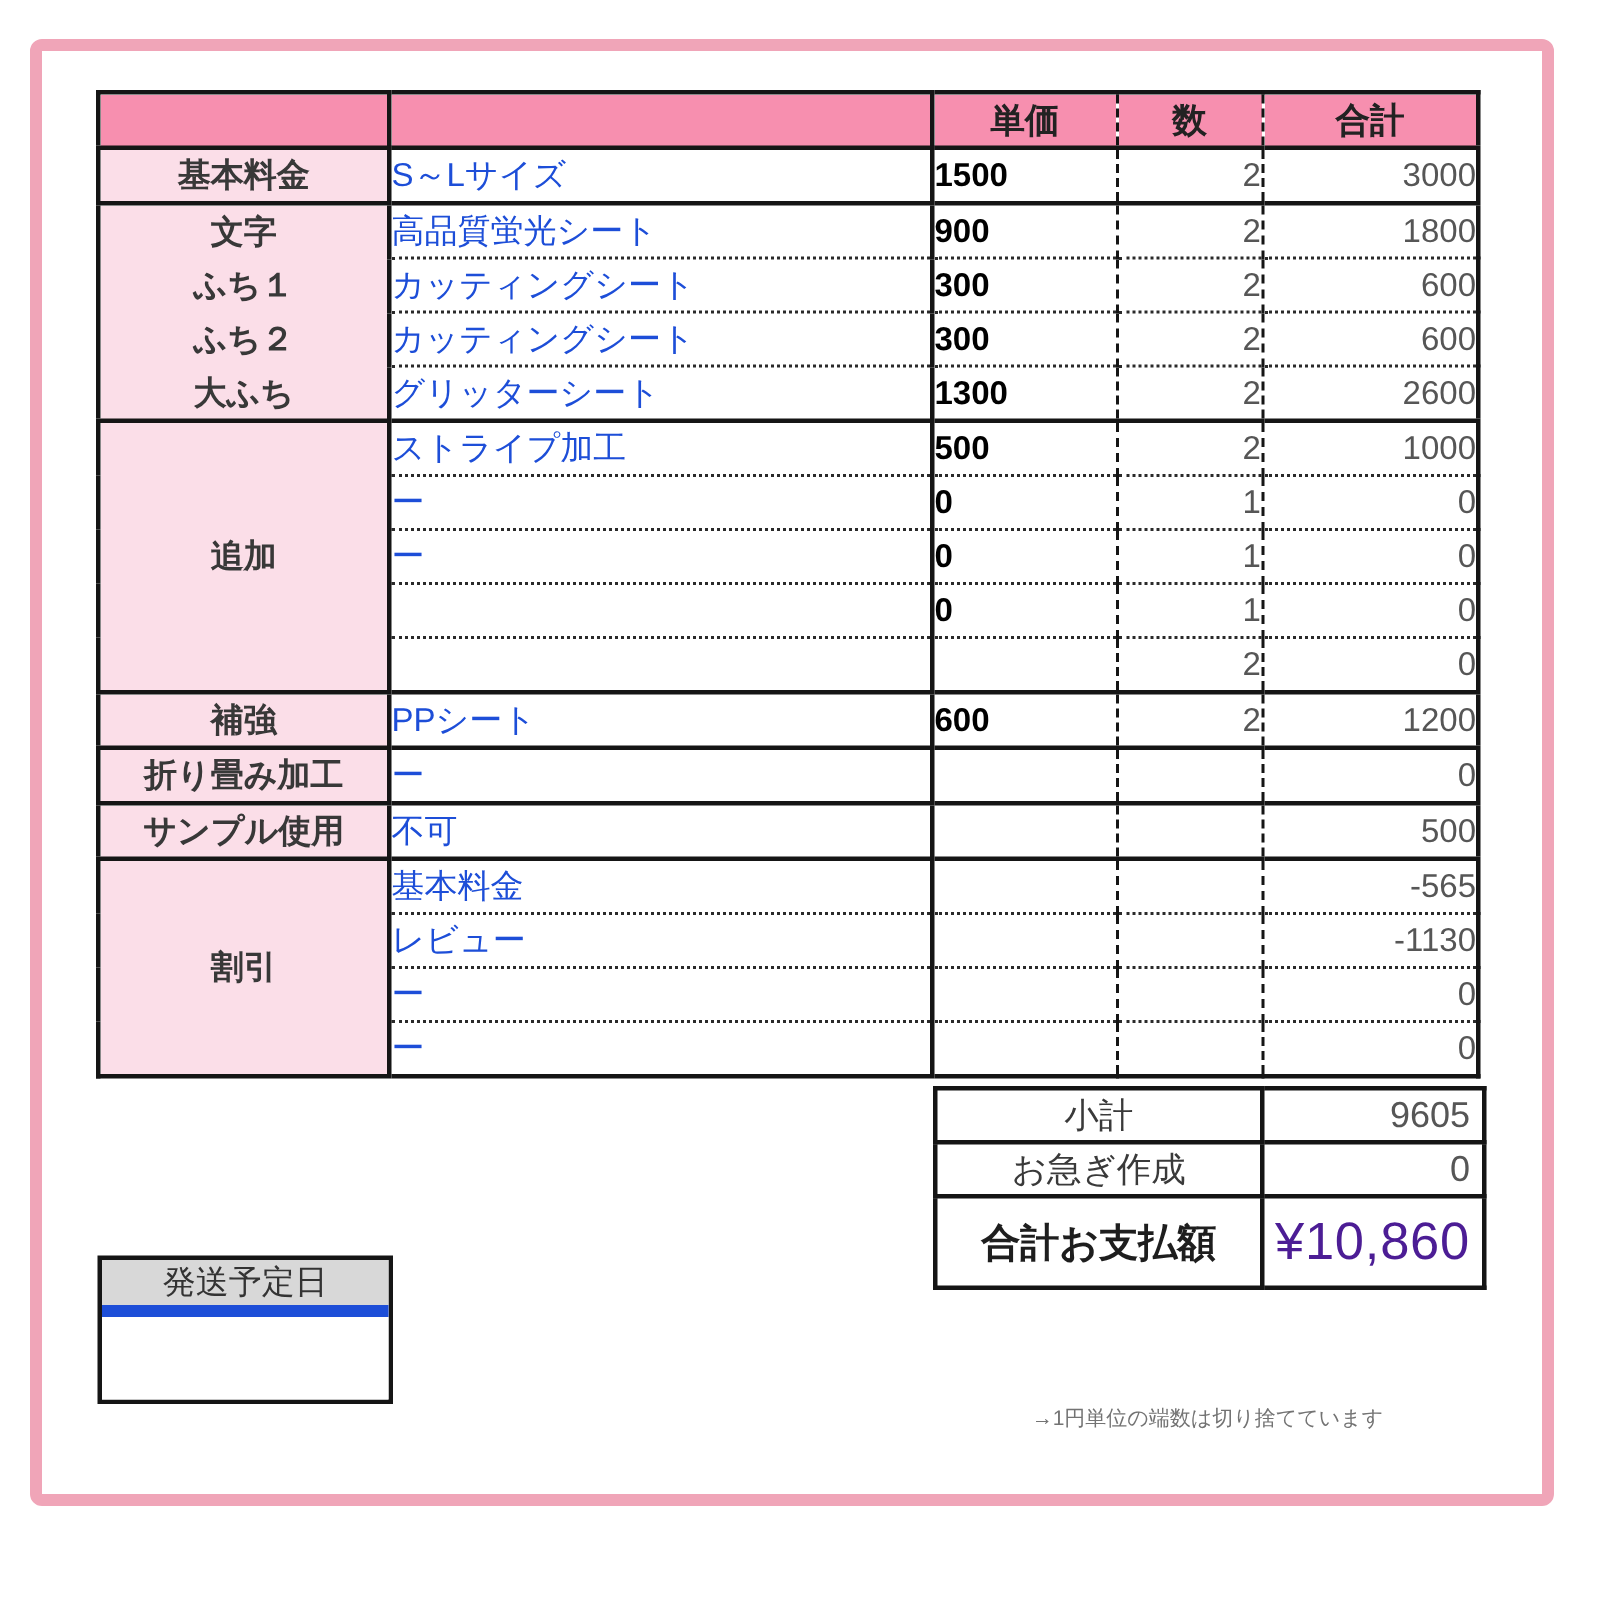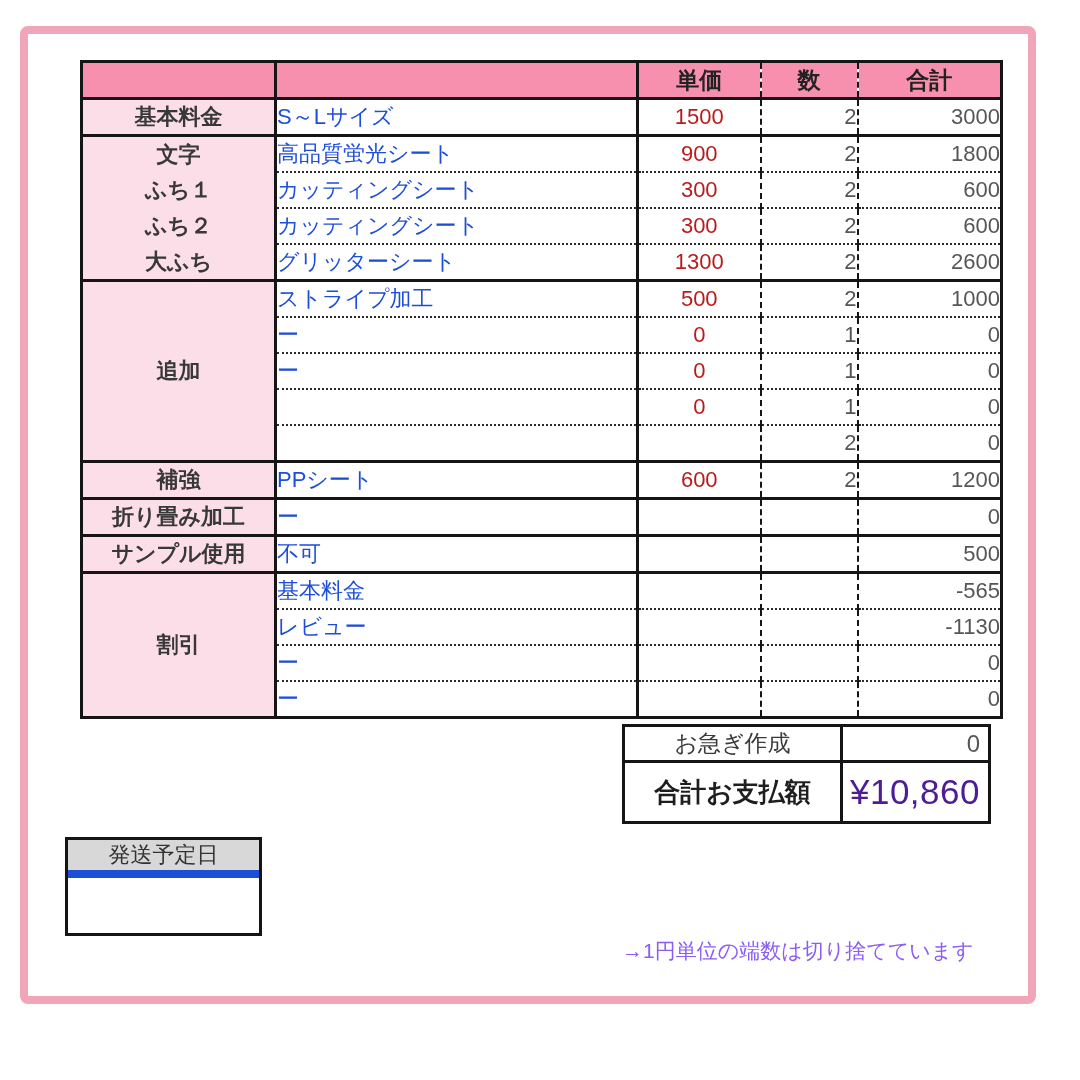--- a/index.html
+++ b/index.html
@@ -9,60 +9,60 @@
   }
   
   #frame{
     position:absolute;left:20px;top:26px;width:1016px;height:978px;
     box-sizing:border-box;border:8px solid #f0a5b8;border-radius:8px;
     background:transparent;
   }
 
   
   table.main{
-    position:absolute;left:80px;top:60px;width:920px;
+    position:absolute;left:64px;top:60px;width:920px;
     border-collapse:collapse;table-layout:fixed;
     border:3px solid #151515;font-size:22px;
   }
   .main th,.main td{
     height:34px;padding:0;overflow:hidden;white-space:nowrap;vertical-align:middle;
   }
   .main tr.hdr th{
     background:#f78faf;border-bottom:3px solid #151515;
     font-size:23px;font-weight:700;color:#222222;text-align:center;
   }
   .main tr.hdr th.c-label{border-right:3px solid #151515;background:#f78faf;}
   .main tr.hdr th.c-desc{border-right:3px solid #151515;background:#f78faf;}
   .main tr.hdr th.c-unit,.main tr.hdr th.c-qty{border-right:2px dashed #151515;}
   .c-label{
     background:#fbdee8;border-right:3px solid #151515;
     text-align:center;font-weight:700;color:#383838;
   }
   .c-desc{border-right:3px solid #151515;text-align:left;padding-left:9px;color:#1d4ed8;}
-  .c-unit{border-right:2px dashed #151515;text-align:center;padding-right:3px;color:#b91c1c;}
+  .c-unit{border-right:2px dashed #151515;text-align:left;padding-right:3px;color:#000000;font-weight:bold;}
   .c-qty{border-right:2px dashed #151515;text-align:right;padding-right:3px;color:#565656;}
   .c-total{text-align:right;padding-right:6px;color:#565656;}
   tr.sep-solid > th,tr.sep-solid > td{border-top:3px solid #151515;}
   tr.sep-dot > td{border-top:2px dotted #2a2a2a;}
   tr.sep-dot > td.c-label{border-top:none;}
 
   
   table.sum{
     position:absolute;left:622px;top:724px;width:366px;
     border-collapse:collapse;table-layout:fixed;border:3px solid #151515;
   }
   .sum td{border:3px solid #151515;height:33px;padding:0;vertical-align:middle;}
   .sum td.lab{text-align:center;font-size:23px;color:#3a3a3a;}
   .sum td.val{text-align:right;padding-right:8px;font-size:24px;color:#565656;}
   .sum tr.total td{height:58px;}
   .sum tr.total td.lab{font-weight:700;font-size:26px;color:#1e1e1e;}
   .sum tr.total td.val{font-weight:400;font-size:35px;color:#4c1d95;letter-spacing:0.5px;}
   .note{
     position:absolute;left:622px;top:937px;width:366px;
-    text-align:left;font-size:21px;color:#8b5cf6;
+    text-align:center;font-size:14px;color:#737373;
   }
 
   
   .ship{
     position:absolute;left:65px;top:837px;width:197px;
     box-sizing:border-box;border:3px solid #151515;background:#ffffff;
   }
   .ship-h{
     height:30px;line-height:30px;background:#d8d8d8;
     border-bottom:8px solid #1d4ed8;text-align:center;
@@ -211,20 +211,24 @@
     </tr>
   </tbody>
     </table>
 
   <table class="sum">
     <colgroup>
         <col style="width:218px">
         <col style="width:148px">
       </colgroup>
     <tbody>
+        <tr>
+      <td class="lab">小計</td>
+      <td class="val">9605</td>
+    </tr>
     <tr>
       <td class="lab">お急ぎ作成</td>
       <td class="val">0</td>
     </tr>
     <tr class="total">
       <td class="lab">合計お支払額</td>
       <td class="val">¥10,860</td>
     </tr>
   </tbody>
     </table>

